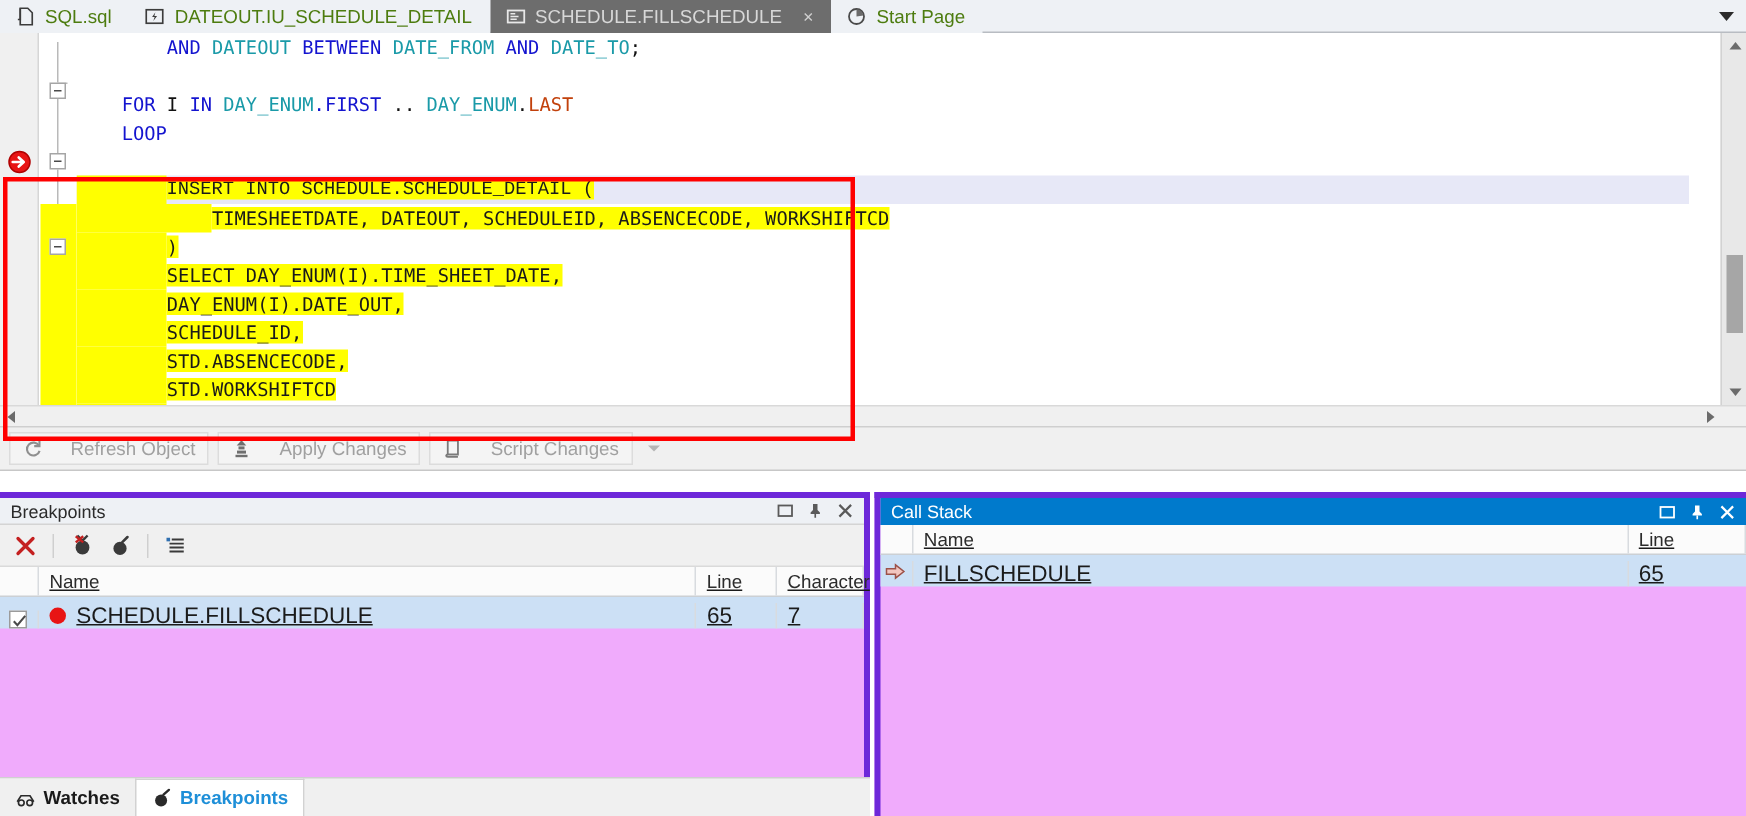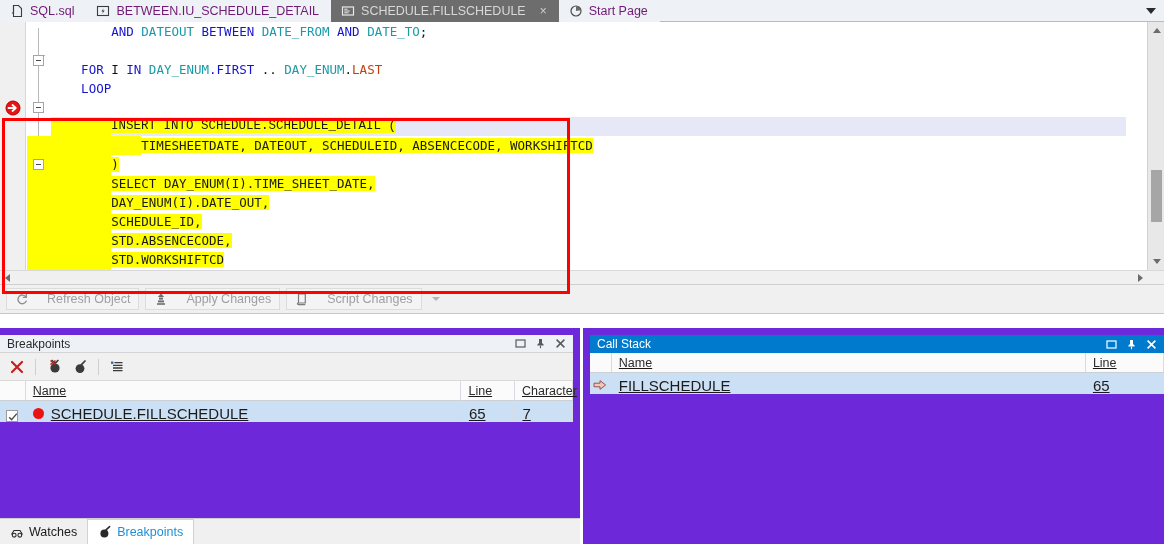--- a/index.html
+++ b/index.html
@@ -19,21 +19,21 @@
     position: absolute; left: 0; top: 0; width: 1164px; height: 22px;
     background: #eef1f5;
     border-bottom: 1px solid #b8bcc2;
     display: flex; align-items: stretch;
   }
   .tab {
     display: flex; align-items: center; gap: 6px;
     padding: 0 12px 0 10px;
     height: 22px;
     font-size: 12.5px;
-    color: #701a75;
+    color: #4d7c0f;
     background: #eef1f5;
     cursor: default;
     white-space: nowrap;
   }
   .tab.active {
     background: #6d6d6d;
     color: #d8d8d8;
   }
   .tab .tlabel { line-height: 22px; }
   .tab .tclose {
@@ -151,22 +151,22 @@
   }
   .actbtn .aicon { width: 14px; height: 14px; display:block; }
   .actsplit {
     width: 16px; height: 22px; display:flex; align-items:center; justify-content:center;
     border: 1px solid transparent;
   }
   .caret-sm { width:0;height:0;border-left:4px solid transparent;border-right:4px solid transparent;border-top:4px solid #b5b5b5; }
 
   
   .panel {
-    position: absolute; background: #6d28d9;
-    border: 7px solid #6d28d9;
+    position: absolute; background: #f0abfc;
+    border: 4px solid #6d28d9;
   }
   .panel-bp  { left: 0;   top: 328px; width: 580px; height: 216px; border-left: none; border-bottom: none; }
   .panel-cs  { left: 583px; top: 328px; width: 581px; height: 216px; border-right: none; border-bottom: none; }
 
   .ptitle {
     height: 18px; display: flex; align-items: center;
     padding: 0 4px 0 7px; font-size: 12px;
     background: #eef1f5; color: #2b2b2b;
     border-bottom: 1px solid #d4d4d4;
   }
@@ -206,21 +206,21 @@
 
   
   .docktabs {
     position: absolute; left: 0; bottom: 0; width: 580px; height: 26px;
     background: #f0f0f0; border-top: 1px solid #d0d0d0;
     display: flex; align-items: flex-end;
   }
   .dtab {
     display: flex; align-items: center; gap: 5px;
     height: 25px; padding: 0 10px; font-size: 12.5px;
-    background: #f0f0f0; color: #1a1a1a;
+    background: #f0f0f0; color: #1a1a1a; font-weight: bold;
   }
   .dtab.active {
     background: #ffffff; color: #1e8fd8;
     border: 1px solid #d2d2d2; border-bottom: none;
   }
   .dticon { width: 14px; height: 14px; display:block; }
 </style>
 </head>
 <body>
 
@@ -238,21 +238,21 @@
     </div>
 
 
     <div class="tab">
       <span class="ticon">
         <svg width="14" height="14" viewBox="0 0 14 14">
           <rect x="1.5" y="2.5" width="11" height="9" fill="none" stroke="#3c3c3c" stroke-width="1.1"></rect>
           <path d="M7.6 4.2 5.4 7.4h1.7l-0.9 2.6 2.5-3.4H6.9z" fill="#3c3c3c"></path>
         </svg>
       </span>
-      <span class="tlabel">BETWEEN.IU_SCHEDULE_DETAIL</span>
+      <span class="tlabel">DATEOUT.IU_SCHEDULE_DETAIL</span>
     </div>
 
     <div class="tab active">
       <span class="ticon">
         <svg width="14" height="14" viewBox="0 0 14 14">
           <rect x="1.5" y="3" width="11" height="8" fill="none" stroke="#e8e8e8" stroke-width="1.2"></rect>
           <path d="M3.3 5.2h3.2M3.3 7h5.4M3.3 8.8h4.2" stroke="#e8e8e8" stroke-width="1"></path>
         </svg>
       </span>
       <span class="tlabel">SCHEDULE.FILLSCHEDULE</span>

